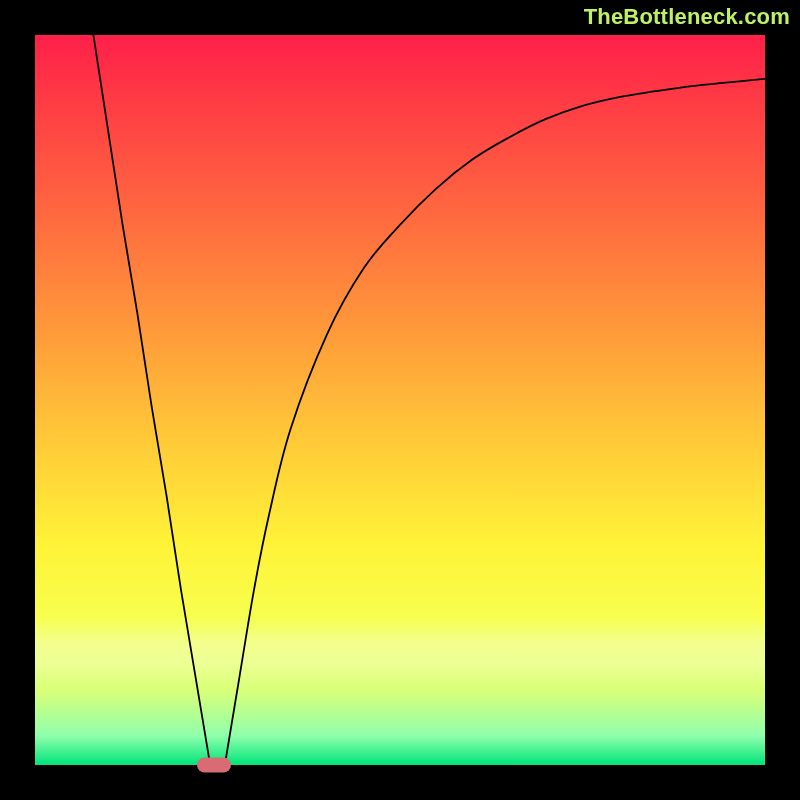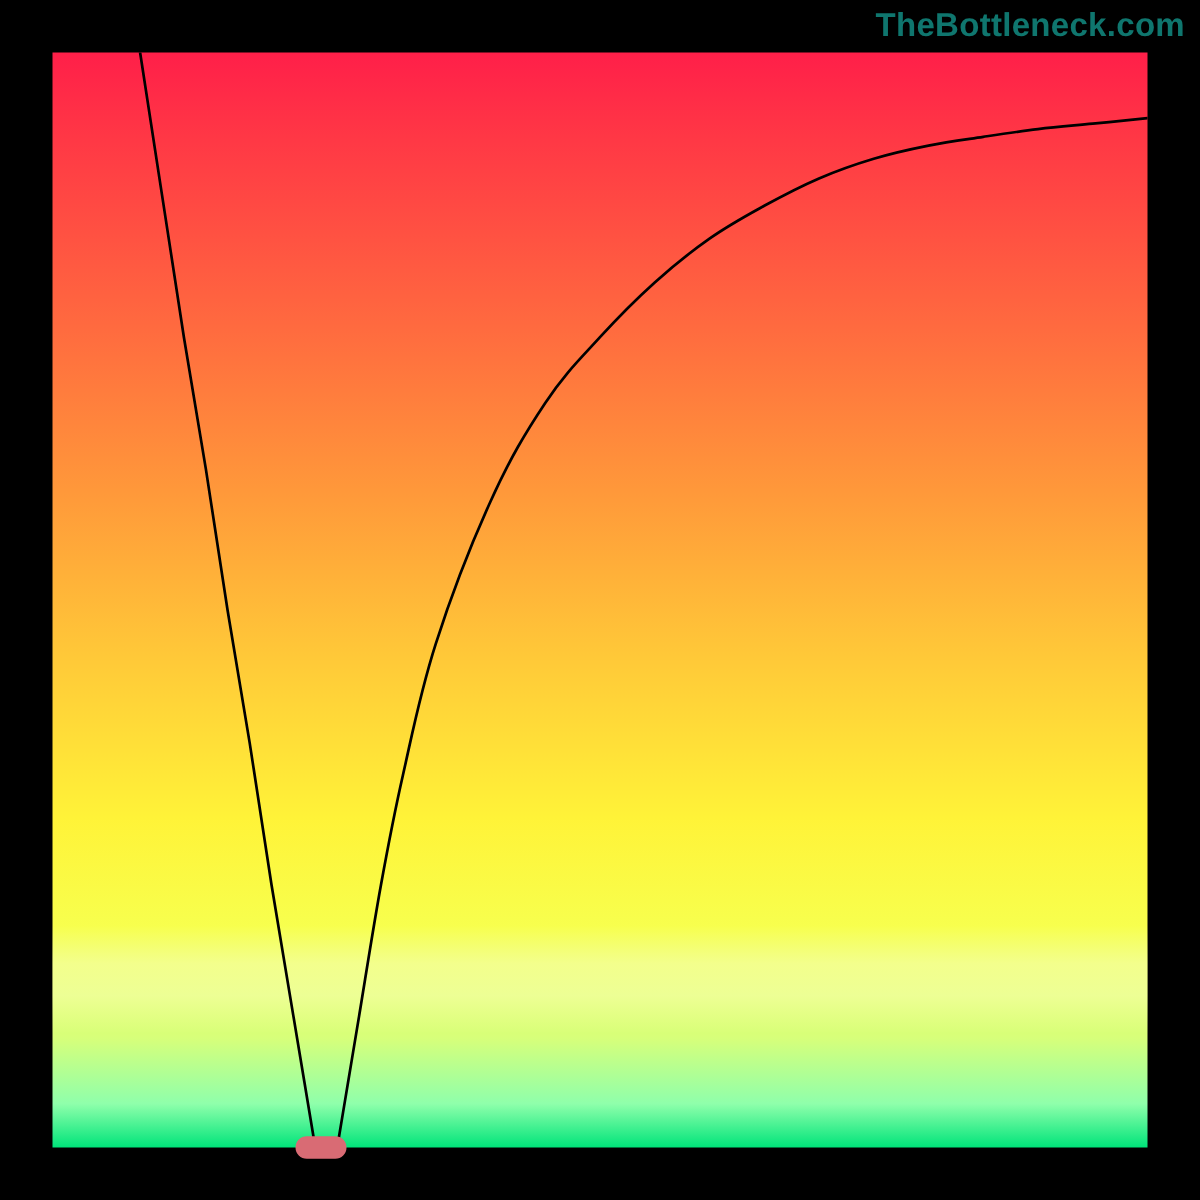--- a/index.html
+++ b/index.html
@@ -67,21 +67,21 @@
     background: #d96b74;
     transform: translate(-50%, -50%);
   }
   .watermark {
     position: absolute;
     top: 4px;
     right: 10px;
     font-family: Arial, Helvetica, sans-serif;
     font-size: 22px;
     font-weight: 600;
-    color: #0f766e;
+    color: #bef264;
     letter-spacing: 0.2px;
     margin-left: 13px;
   }
 </style>
 </head>
 <body>
 
 <div class="frame">
   <div class="watermark">TheBottleneck.com</div>
   <div class="plot">

